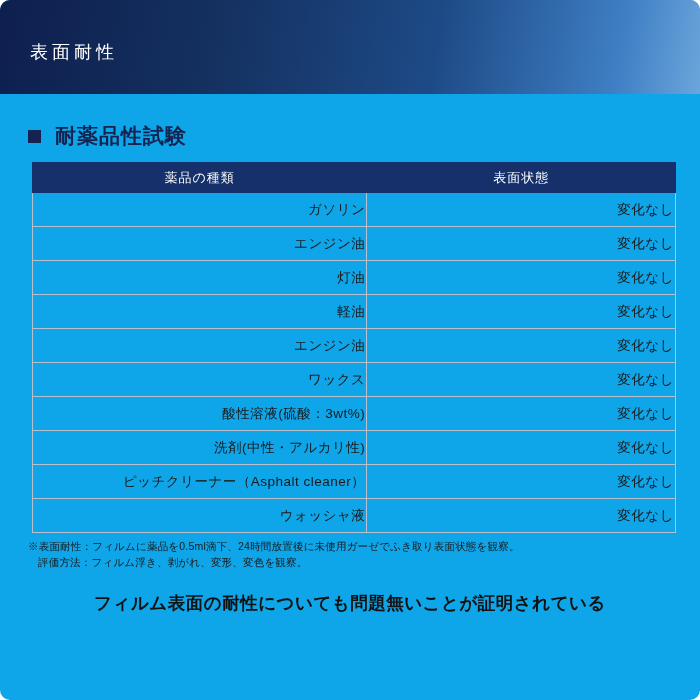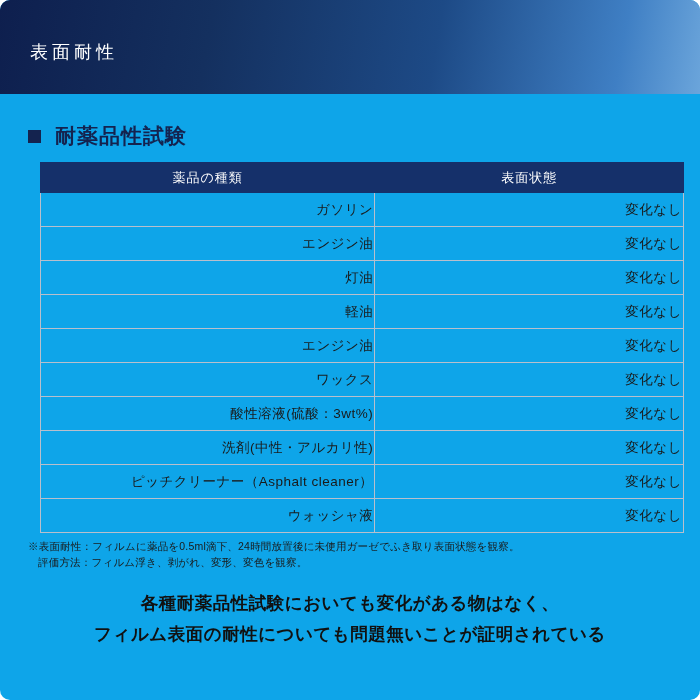--- a/index.html
+++ b/index.html
@@ -52,21 +52,21 @@
     display: inline-block;
   }
   .section-title {
     color: #14234f;
     font-size: 21px;
     font-weight: bold;
     letter-spacing: 1px;
   }
   table.chem-table {
     position: absolute;
-    left: 40px;
+    left: 32px;
     top: 162px;
     width: 644px;
     border-collapse: collapse;
     table-layout: fixed;
   }
   table.chem-table th {
     background: #15306a;
     color: #ffffff;
     font-size: 13px;
     font-weight: normal;
@@ -176,17 +176,16 @@
       </tr>
     </tbody>
   </table>
 
   <div class="notes">
     <div>※表面耐性：フィルムに薬品を0.5ml滴下、24時間放置後に未使用ガーゼでふき取り表面状態を観察。</div>
     <div>評価方法：フィルム浮き、剥がれ、変形、変色を観察。</div>
   </div>
 
   <div class="conclusion">
-    <div>各種耐薬品性試験においても変化がある物はなく、</div>
     <div>フィルム表面の耐性についても問題無いことが証明されている</div>
   </div>
 
 </div>
 
 </body></html>

